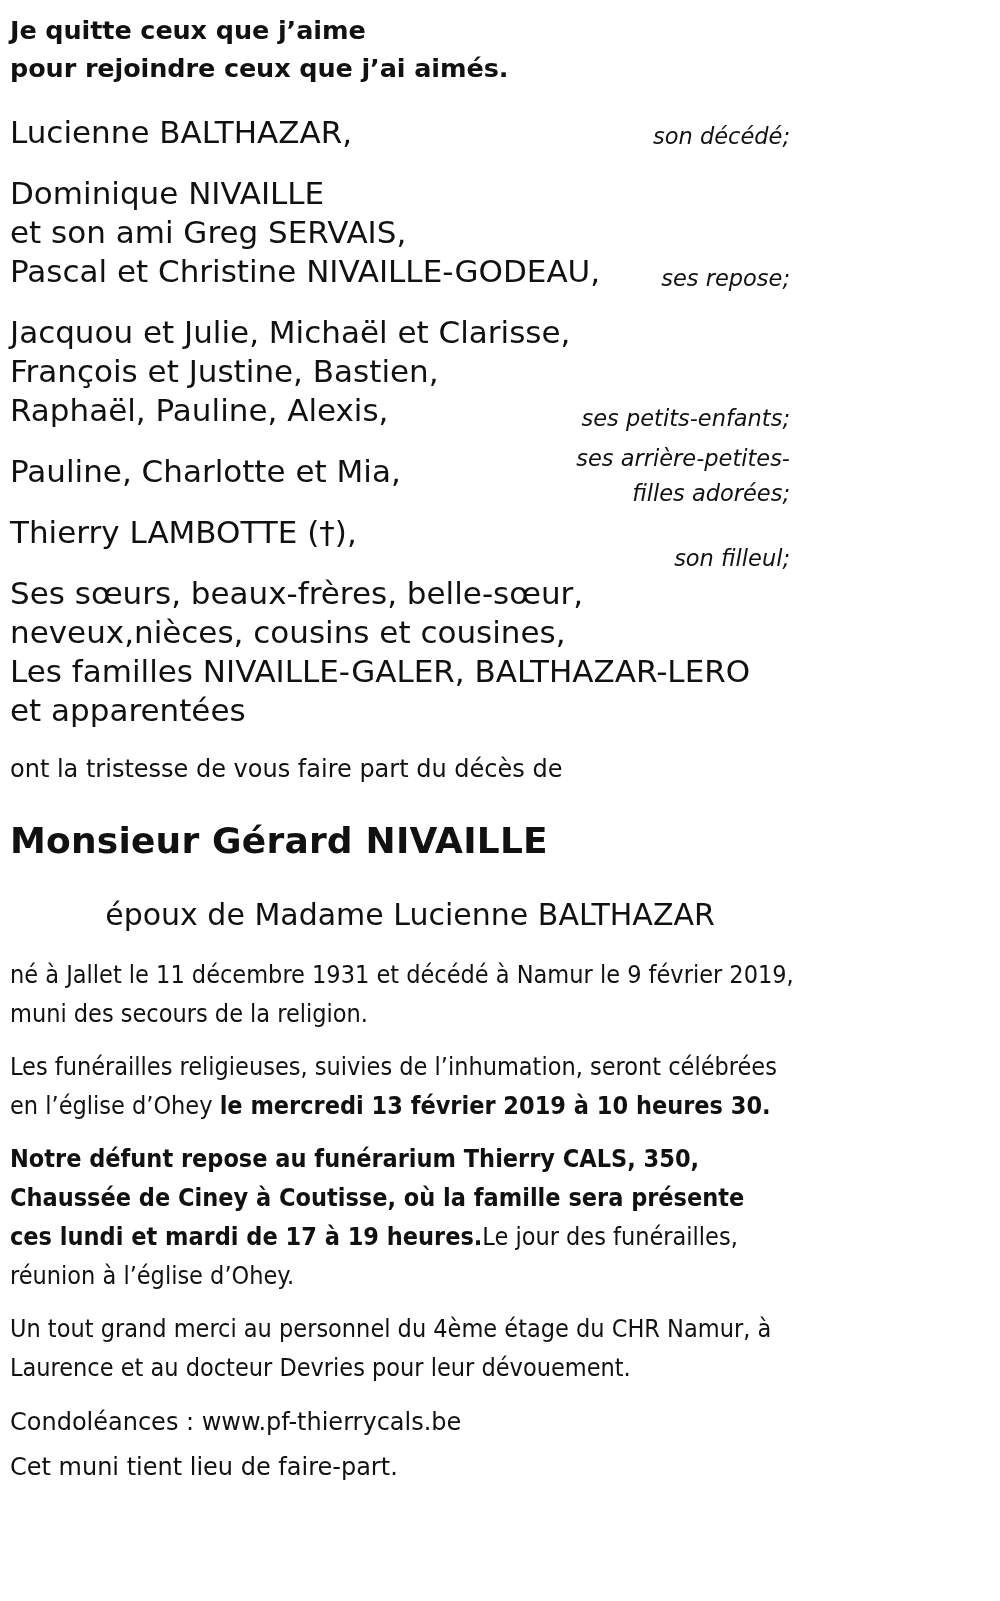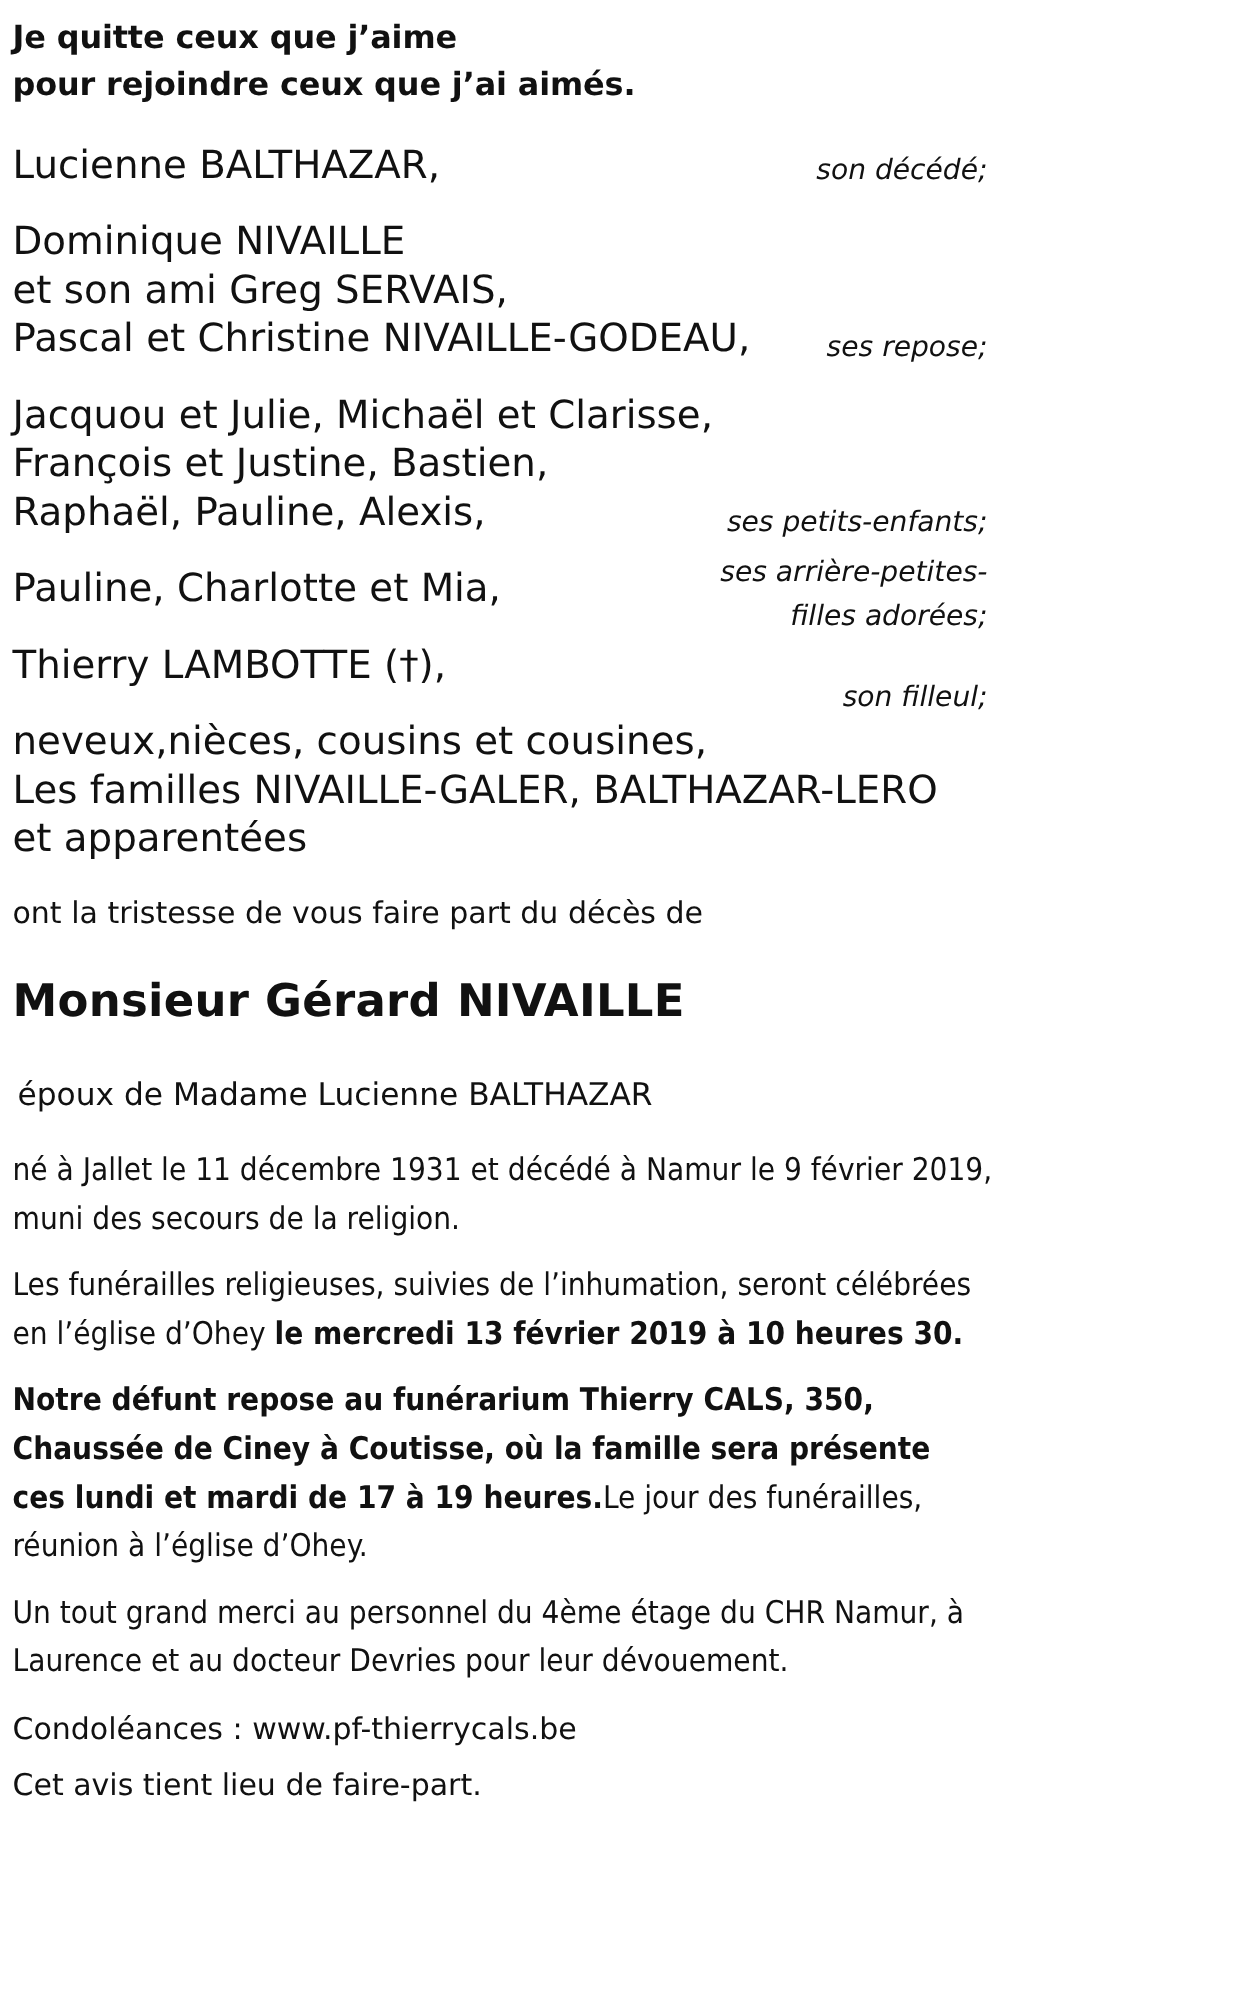--- a/index.html
+++ b/index.html
@@ -76,23 +76,24 @@
   
   .deceased-name {
     font-weight: bold;
     font-size: 36px;
     line-height: 46px;
     letter-spacing: 0.2px;
     margin: 32px 0 0 0;
   }
 
   .spouse-line {
-    font-size: 25px;
+    font-size: 30px;
     line-height: 34px;
-    margin: 34px 0 0 4px;
+    margin: 34px 0 0 16px;
+    text-align: center;
   }
 
   
   .detail-block {
     margin-top: 23px;
     font-family: "DejaVu Sans Condensed", "Liberation Sans Narrow", "DejaVu Sans", sans-serif;
     font-stretch: condensed;
   }
   .detail-block p {
     margin: 0 0 14px 0;
@@ -143,20 +144,21 @@
 
       <div class="name-group">
         <span class="name-line">Pauline, Charlotte et Mia,</span>
       </div>
 
       <div class="name-group">
         <span class="name-line">Thierry LAMBOTTE (†),</span>
       </div>
 
       <div class="name-group">
+        <span class="name-line">Ses sœurs, beaux-frères, belle-sœur,</span>
         <span class="name-line">neveux,nièces, cousins et cousines,</span>
         <span class="name-line">Les familles NIVAILLE-GALER, BALTHAZAR-LERO</span>
         <span class="name-line">et apparentées</span>
       </div>
 
     </div>
 
     <div class="relations">
       <span class="relation" style="top:6px;">son décédé;</span>
       <span class="relation" style="top:148px;">ses repose;</span>
@@ -181,16 +183,16 @@
     <p><span>Les funérailles religieuses, suivies de l’inhumation, seront célébrées en l’église d’Ohey </span><b>le mercredi 13 février 2019 à 10 heures 30.</b></p>
 
     <p><b>Notre défunt repose au funérarium Thierry CALS, 350, Chaussée de Ciney à Coutisse, où la famille sera présente ces lundi et mardi de 17 à 19 heures.</b><span>Le jour des funérailles, réunion à l’église d’Ohey.</span></p>
 
     <p>Un tout grand merci au personnel du 4ème étage du CHR Namur, à Laurence et au docteur Devries pour leur dévouement.</p>
 
   </div>
 
   <div class="closing-block">
     <p>Condoléances : www.pf-thierrycals.be</p>
-    <p>Cet avis tient lieu de faire-part.</p>
+    <p>Cet muni tient lieu de faire-part.</p>
   </div>
 
 </div>
 
 </body></html>

